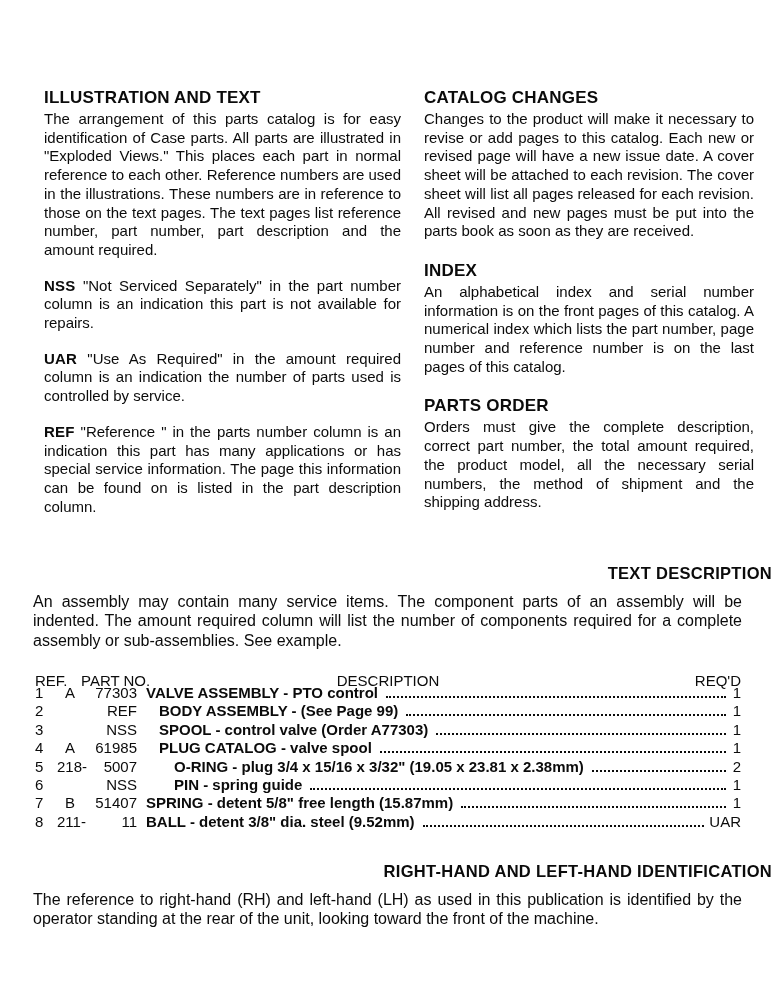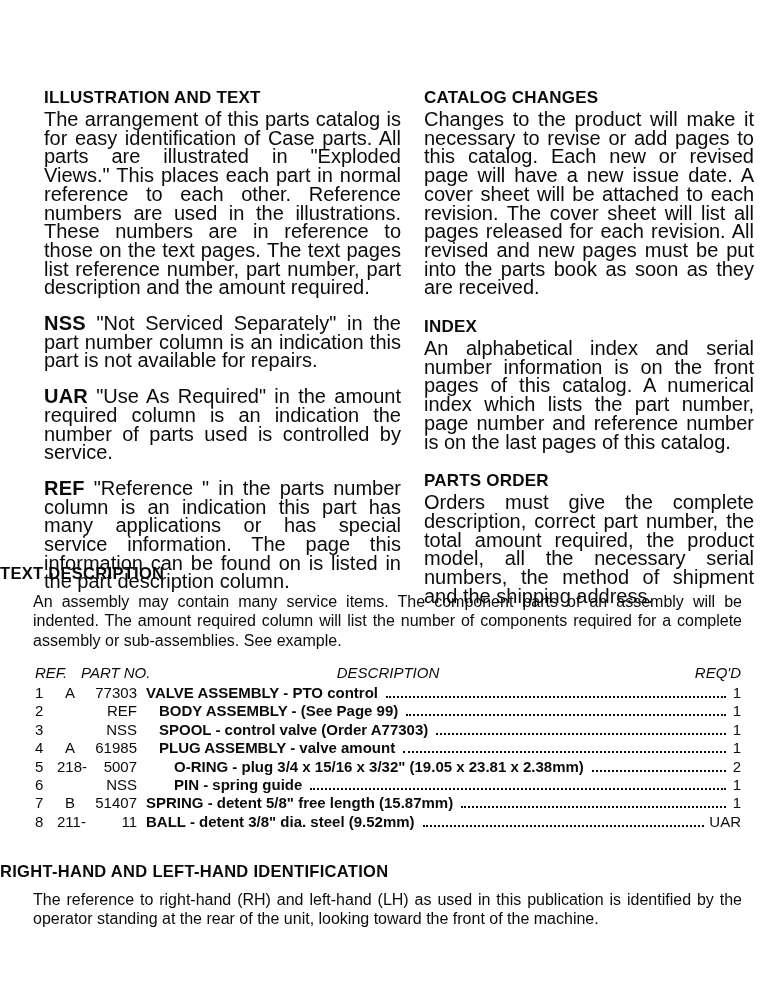--- a/index.html
+++ b/index.html
@@ -19,49 +19,49 @@
     display: grid;
     grid-template-columns: 357px 330px;
     column-gap: 23px;
   }
   .col-heading {
     font-size: 17px; font-weight: bold;
     letter-spacing: 0.2px;
     margin-bottom: 2px;
   }
   .body-para {
-    font-size: 20px; line-height: 18.7px;
+    font-size: 15px; line-height: 18.7px;
     text-align: justify;
     margin-bottom: 17px;
   }
   .def-para b { letter-spacing: 0.2px; }
   .rc-section .body-para { margin-bottom: 20px; }
 
   
   .center-heading {
     left: 0; width: 772px;
-    text-align: left;
+    text-align: right;
     font-size: 16.5px; font-weight: bold;
     letter-spacing: 0.3px;
   }
   #text-desc-heading { top: 564px; }
   #rhlh-heading { top: 862px; }
 
   .wide-para {
     left: 33px; width: 709px;
     font-size: 16px; line-height: 19.3px;
     text-align: justify;
   }
   #text-desc-body { top: 592px; }
   #rhlh-body { top: 890px; }
 
   
   #parts-table { top: 664px; left: 35px; width: 706px; font-size: 15px; }
   .pt-header { position: relative; height: 20px; }
-  .pt-header span { position: absolute; top: 0; white-space: nowrap; font-style: italic; }
+  .pt-header span { position: absolute; top: 8px; white-space: nowrap; }
   .h-ref { left: 0; }
   .h-part { left: 46px; }
   .h-desc { left: 0; width: 100%; text-align: center; }
   .h-reqd { right: 0; }
 
   .prow {
     display: flex; align-items: baseline;
     height: 18.4px; white-space: nowrap;
   }
   .c-ref  { width: 22px; flex: none; }
@@ -143,21 +143,21 @@
     <span class="c-part">NSS</span>
     <span class="c-desc" style="padding-left: 13px;">SPOOL - control valve (Order A77303)</span>
     <span class="c-dots"></span>
     <span class="c-reqd">1</span>
   </div>
 
   <div class="prow">
     <span class="c-ref">4</span>
     <span class="c-mid letter">A</span>
     <span class="c-part">61985</span>
-    <span class="c-desc" style="padding-left: 13px;">PLUG ASSEMBLY - valve amount</span>
+    <span class="c-desc" style="padding-left: 13px;">PLUG CATALOG - valve spool</span>
     <span class="c-dots"></span>
     <span class="c-reqd">1</span>
   </div>
 
   <div class="prow">
     <span class="c-ref">5</span>
     <span class="c-mid">218-</span>
     <span class="c-part">5007</span>
     <span class="c-desc" style="padding-left: 28px;">O-RING - plug 3/4 x 15/16 x 3/32" (19.05 x 23.81 x 2.38mm)</span>
     <span class="c-dots"></span>

